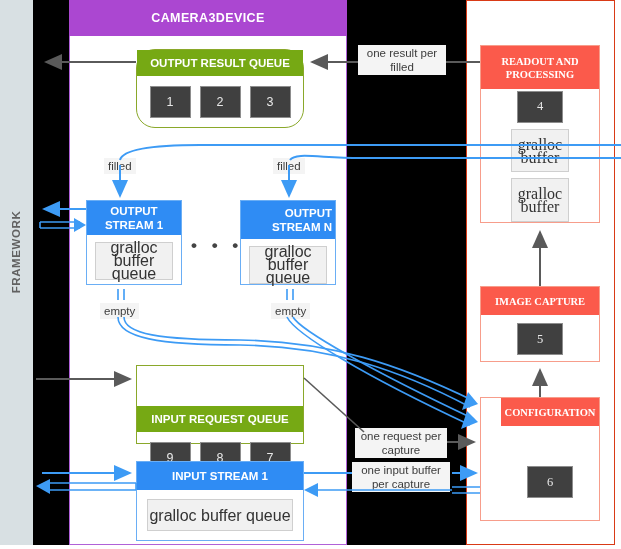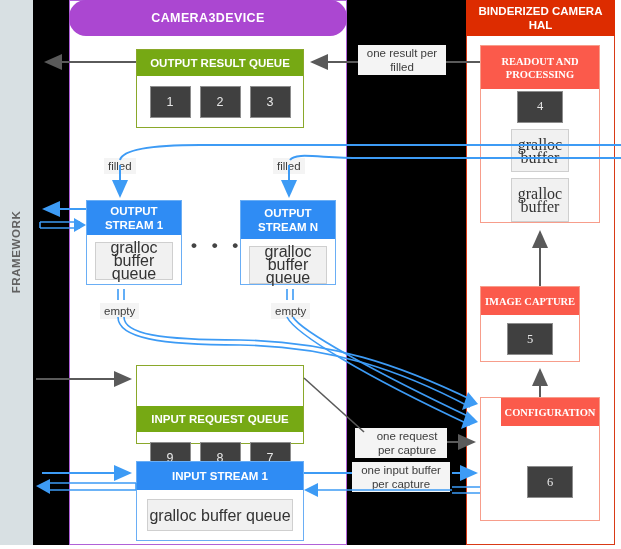--- a/index.html
+++ b/index.html
@@ -13,21 +13,21 @@
       transform:rotate(-90deg);transform-origin:center center;
       font-size:11.5px;font-weight:bold;color:#616161;letter-spacing:.6px;}
   #black-left{left:33px;top:0;width:36px;height:545px;background:#000000;}
   #black-mid{left:347px;top:0;width:119px;height:545px;background:#000000;}
 
   
   #c3d-panel{position:absolute;left:69px;top:0;width:278px;height:545px;background:#ffffff;
       border:1px solid #b061d8;box-sizing:border-box;}
   #c3d-header{position:absolute;left:69px;top:0;width:278px;height:36px;background:#ab47d1;
       color:#ffffff;font-size:12.5px;font-weight:bold;letter-spacing:.4px;
-      display:flex;align-items:center;justify-content:center;box-sizing:border-box;border-radius:17px;}
+      display:flex;align-items:center;justify-content:center;box-sizing:border-box;}
   #hal-panel{position:absolute;left:466px;top:0;width:149px;height:545px;background:#ffffff;
       border:1px solid #d93a16;box-sizing:border-box;}
   #hal-header{position:absolute;left:466px;top:0;width:149px;height:36px;background:#dd2c00;
       color:#ffffff;font-size:11.5px;font-weight:bold;line-height:14px;text-align:center;
       display:flex;align-items:center;justify-content:center;box-sizing:border-box;padding:0 4px;}
 
   
   .box{position:absolute;box-sizing:border-box;background:#ffffff;}
   .box > .bx-title{box-sizing:border-box;width:100%;color:#ffffff;font-weight:bold;
       display:flex;align-items:center;justify-content:center;text-align:center;}
@@ -64,40 +64,39 @@
   <div class="band" id="framework-band">
     <div id="framework-label">FRAMEWORK</div>
   </div>
   <div class="band" id="black-left"></div>
   <div class="band" id="black-mid"></div>
 
   <div id="c3d-panel"></div>
   <div id="c3d-header">CAMERA3DEVICE</div>
 
   <div id="hal-panel"></div>
-  <div id="hal-header">BINDERIZED CAMERA HAL</div>
-
-  <div class="box green" style="left:136px;top:49px;width:168px;height:79px;">
+
+  <div class="box green" style="left:136px;top:49px;width:168px;height:79px;border-radius:19px;">
     <div class="bx-title" style="height:26px;">OUTPUT RESULT QUEUE</div>
     <div class="bx-body" style="height:51px;">
       <div class="chip" style="width:41px;height:32px;">1</div>
       <div class="chip" style="width:41px;height:32px;">2</div>
       <div class="chip" style="width:41px;height:32px;">3</div>
     </div>
   </div>
 
   <div class="box blue" style="left:86px;top:200px;width:96px;height:85px;">
     <div class="bx-title" style="height:34px;padding:16px 3px;">OUTPUT STREAM 1</div>
     <div class="bx-body" style="height:51px;">
       <div class="gq" style="width:78px;height:38px;">gralloc buffer queue</div>
     </div>
   </div>
 
   <div class="box blue" style="left:240px;top:200px;width:96px;height:85px;">
-    <div class="bx-title" style="height:38px;padding:0 3px;">OUTPUT STREAM N</div>
+    <div class="bx-title" style="height:38px;padding:0 3px;text-align:right;">OUTPUT STREAM N</div>
     <div class="bx-body" style="height:51px;">
       <div class="gq" style="width:78px;height:38px;">gralloc buffer queue</div>
     </div>
   </div>
 
   <div class="dots" style="left:191px;top:236px;">• • •</div>
 
   <div class="flabel" style="left:104px;top:158px;">filled</div>
   <div class="flabel" style="left:273px;top:158px;">filled</div>
   <div class="flabel" style="left:100px;top:303px;">empty</div>
@@ -121,36 +120,36 @@
 
   <div class="box red" style="left:480px;top:45px;width:120px;height:178px;">
     <div class="bx-title" style="height:43px;padding:0 4px;">READOUT AND PROCESSING</div>
     <div class="bx-body" style="height:133px;flex-direction:column;gap:6px;">
       <div class="chip" style="width:46px;height:32px;margin-top:2px;">4</div>
       <div class="gq" style="width:58px;height:44px;">gralloc buffer</div>
       <div class="gq" style="width:58px;height:44px;">gralloc buffer</div>
     </div>
   </div>
 
-  <div class="box red" style="left:480px;top:286px;width:100px;height:76px;">
+  <div class="box red" style="left:480px;top:286px;width:120px;height:76px;">
     <div class="bx-title" style="height:28px;">IMAGE CAPTURE</div>
     <div class="bx-body" style="height:48px;">
       <div class="chip" style="width:46px;height:32px;">5</div>
     </div>
   </div>
 
   <div class="box red" style="left:480px;top:397px;width:120px;height:124px;padding-left:20px;">
     <div class="bx-title" style="height:28px;">CONFIGURATION</div>
     <div class="bx-body" style="height:96px;">
       <div class="chip" style="width:46px;height:32px;margin-top:16px;">6</div>
     </div>
   </div>
 
   <div class="flabel" style="left:358px;top:45px;width:88px;white-space:normal;">one result per filled</div>
-  <div class="flabel" style="left:355px;top:428px;width:92px;white-space:normal;padding-left:16px;">one request per capture</div>
+  <div class="flabel" style="left:355px;top:428px;width:92px;white-space:normal;">one request per capture</div>
   <div class="flabel" style="left:352px;top:462px;width:98px;white-space:normal;">one input buffer per capture</div>
 
   <svg class="overlay" viewBox="0 0 621 549">
     <defs>
       <marker id="ag" markerWidth="9" markerHeight="8" refX="8" refY="4" orient="auto">
         <path d="M0,0 L9,4 L0,8 z" fill="#5a5a5a"></path>
       </marker>
       <marker id="agl" markerWidth="9" markerHeight="8" refX="8" refY="4" orient="auto">
         <path d="M0,0 L9,4 L0,8 z" fill="#5a5a5a"></path>
       </marker>

